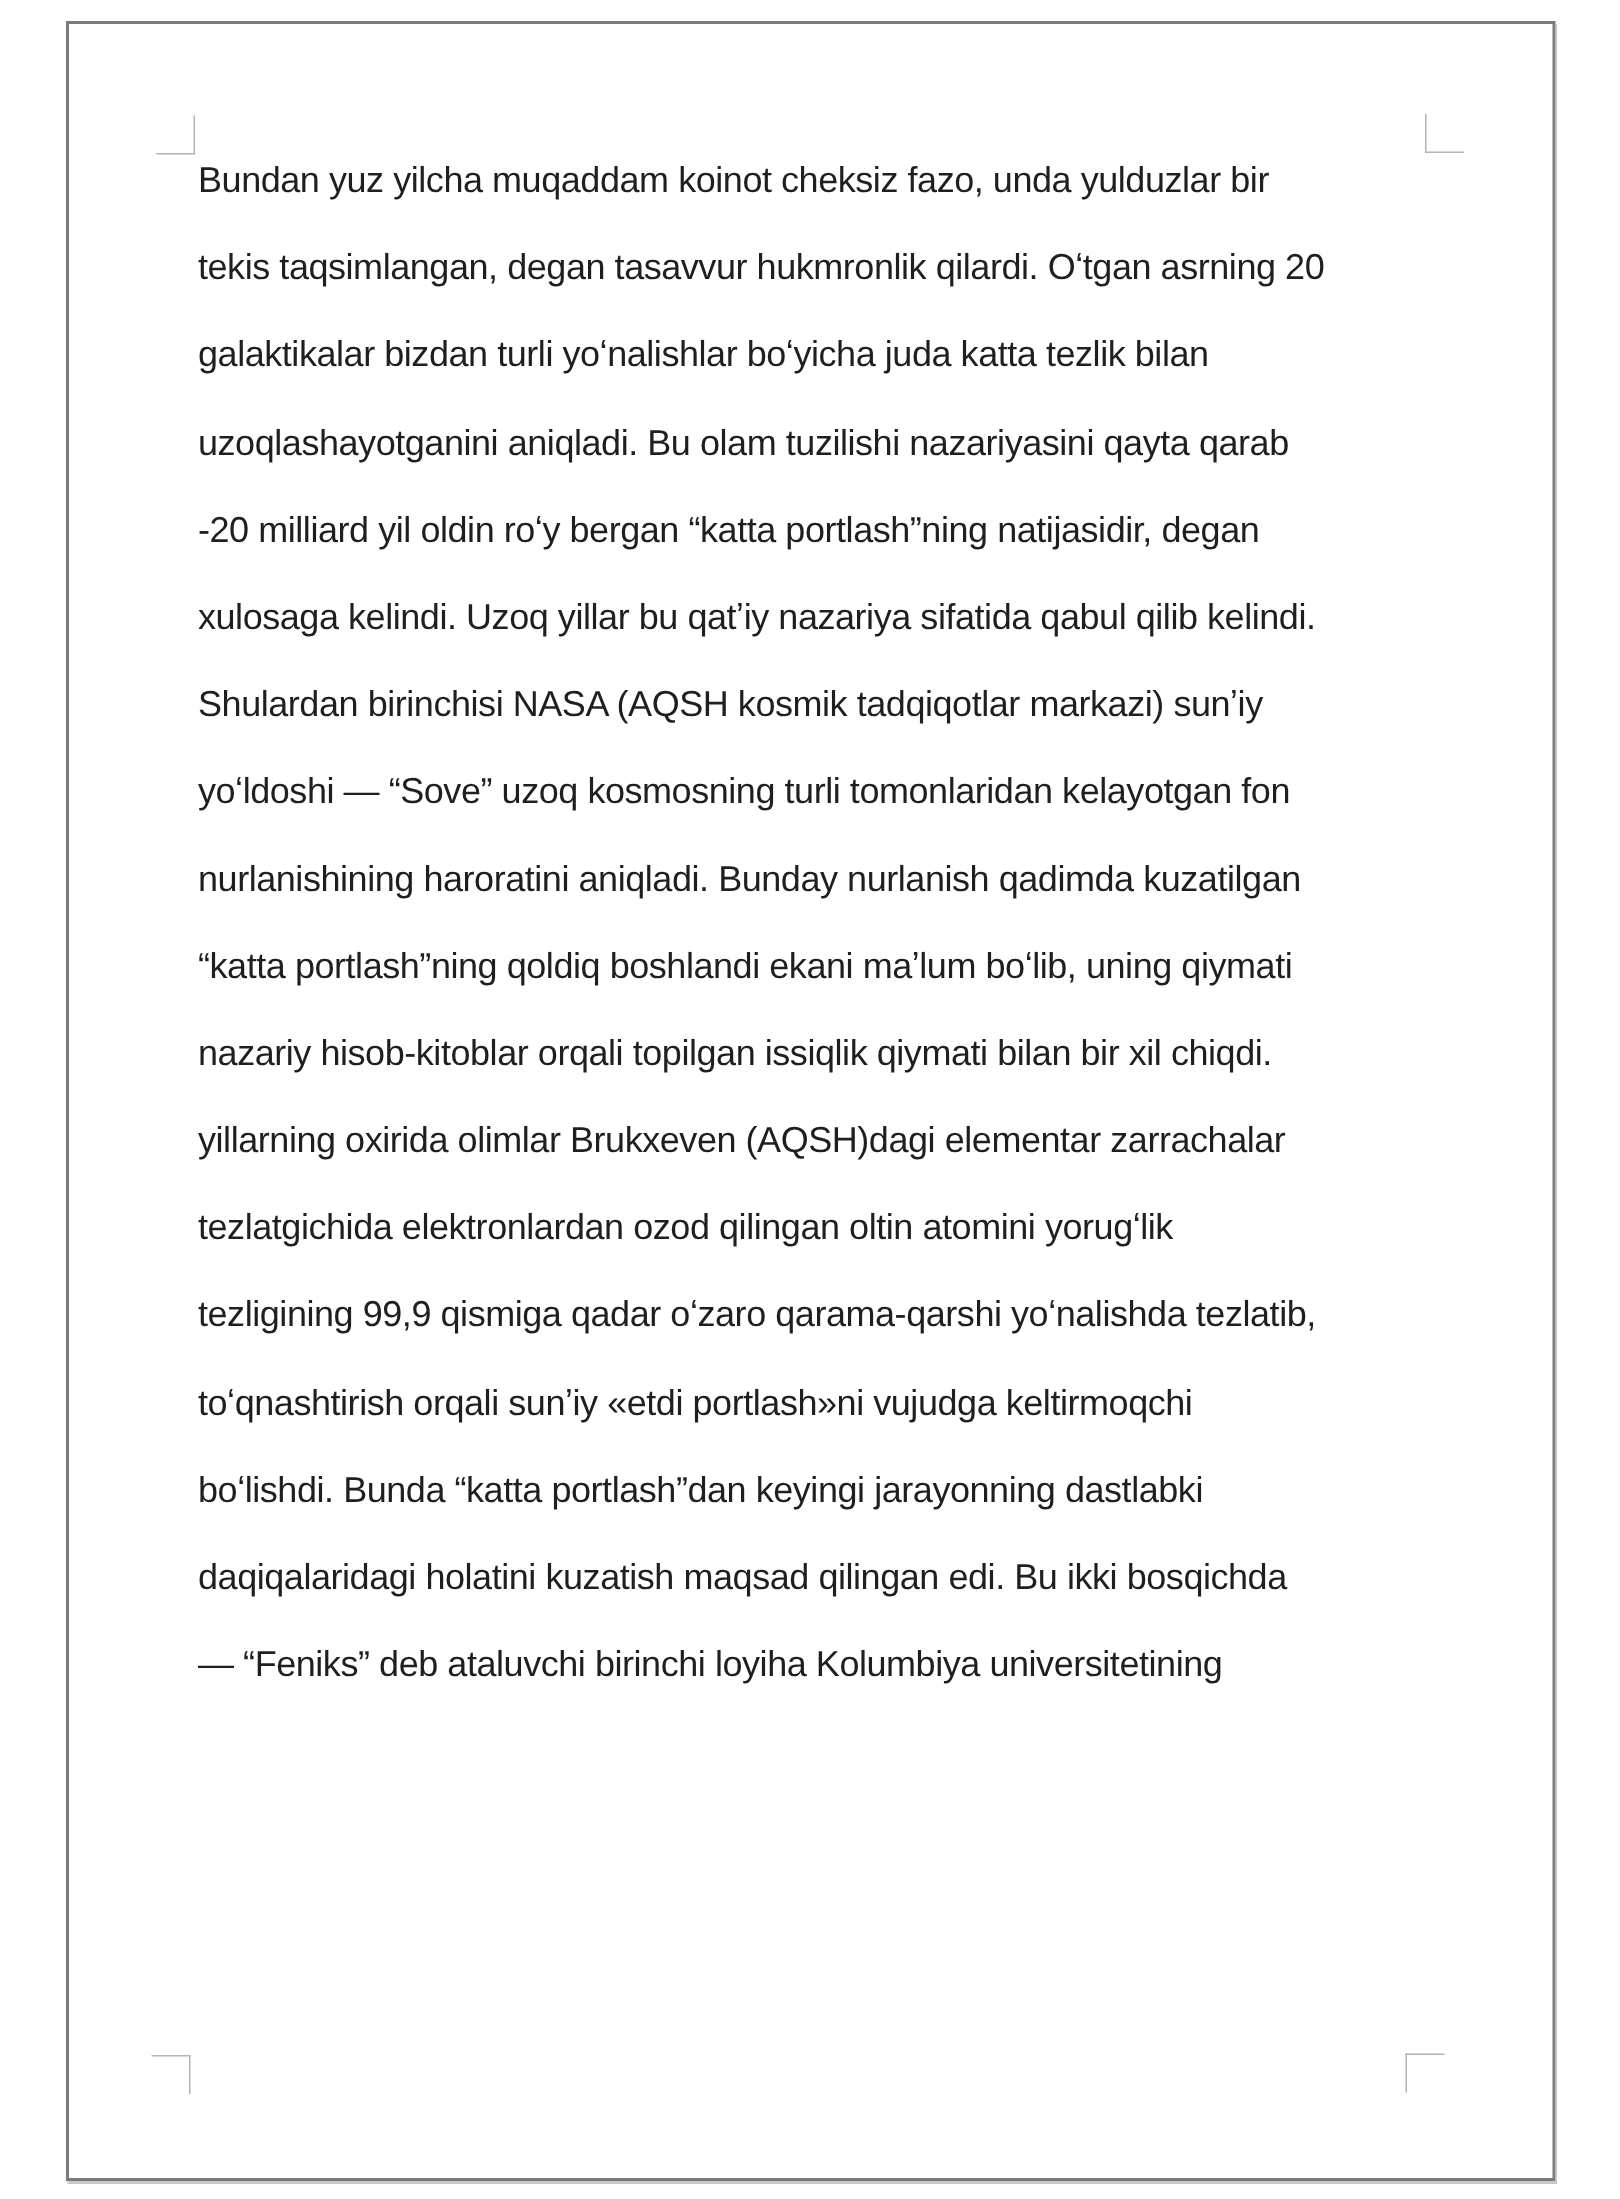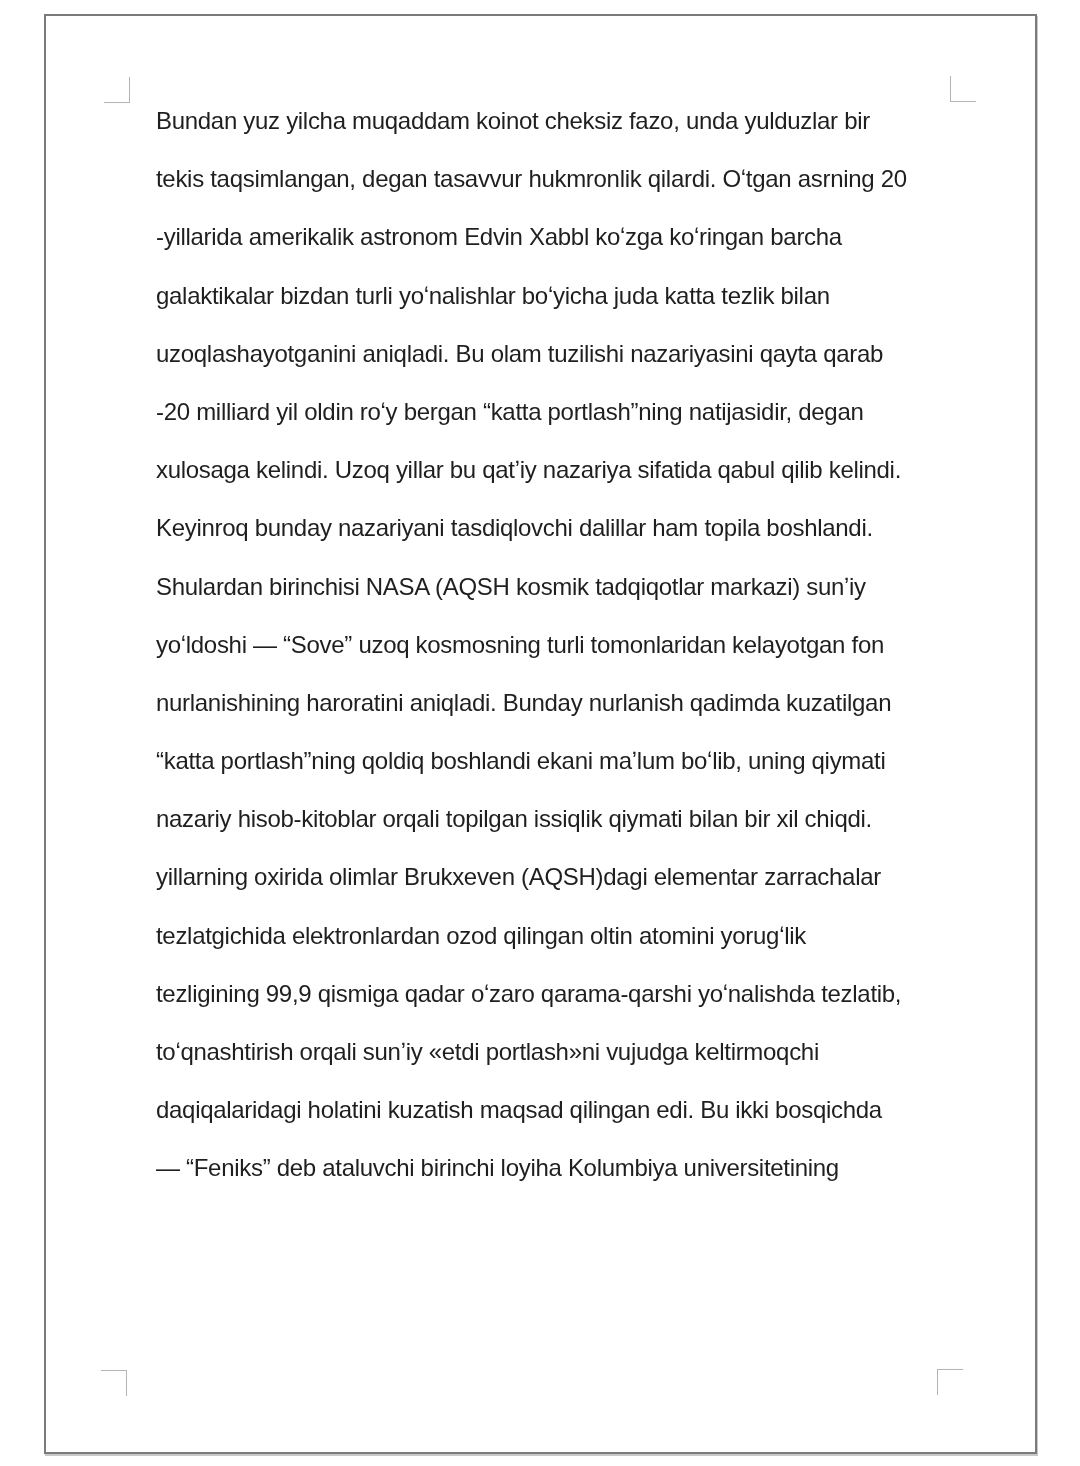--- a/index.html
+++ b/index.html
@@ -29,21 +29,20 @@
   }
   .mark.tl { left: 104px; top: 77px;  border-right: 1.5px solid var(--crop_mark, #b4b4b4); border-bottom: 1.5px solid var(--crop_mark, #b4b4b4); }
   .mark.tr { left: 950px; top: 76px;  border-left: 1.5px solid var(--crop_mark, #b4b4b4);  border-bottom: 1.5px solid var(--crop_mark, #b4b4b4); }
   .mark.bl { left: 101px; top: 1370px; border-top: 1.5px solid var(--crop_mark, #b4b4b4);  border-right: 1.5px solid var(--crop_mark, #b4b4b4); }
   .mark.br { left: 937px; top: 1369px; border-top: 1.5px solid var(--crop_mark, #b4b4b4);  border-left: 1.5px solid var(--crop_mark, #b4b4b4); }
   .textblock {
     position: absolute;
     left: 132px;
     top: 92px;
     width: 830px;
-    margin-left: 24px;
   }
   .text-line {
     white-space: nowrap;
     height: 58.2px;
     line-height: 58.2px;
     font-size: 24px;
     letter-spacing: -0.3px;
     color: var(--text, #1f1f1f);
   }
 </style>
@@ -53,30 +52,29 @@
 <div class="page"></div>
 
 <div class="mark tl"></div>
 <div class="mark tr"></div>
 <div class="mark bl"></div>
 <div class="mark br"></div>
 
 <div class="textblock">
     <div class="text-line">Bundan yuz yilcha muqaddam koinot cheksiz fazo, unda yulduzlar bir</div>
     <div class="text-line">tekis taqsimlangan, degan tasavvur hukmronlik qilardi. Oʻtgan asrning 20</div>
-    <div class="text-line">-yillarida amerikalik astronom Edvin Xabbl koʻzga koʻringan barcha</div>
     <div class="text-line">galaktikalar bizdan turli yoʻnalishlar boʻyicha juda katta tezlik bilan</div>
     <div class="text-line">uzoqlashayotganini aniqladi. Bu olam tuzilishi nazariyasini qayta qarab</div>
     <div class="text-line">-20 milliard yil oldin roʻy bergan “katta portlash”ning natijasidir, degan</div>
     <div class="text-line">xulosaga kelindi. Uzoq yillar bu qatʼiy nazariya sifatida qabul qilib kelindi.</div>
-    <div class="text-line">Keyinroq bunday nazariyani tasdiqlovchi dalillar ham topila boshlandi.</div>
     <div class="text-line">Shulardan birinchisi NASA (AQSH kosmik tadqiqotlar markazi) sunʼiy</div>
     <div class="text-line">yoʻldoshi — “Sove” uzoq kosmosning turli tomonlaridan kelayotgan fon</div>
     <div class="text-line">nurlanishining haroratini aniqladi. Bunday nurlanish qadimda kuzatilgan</div>
     <div class="text-line">“katta portlash”ning qoldiq boshlandi ekani maʼlum boʻlib, uning qiymati</div>
     <div class="text-line">nazariy hisob-kitoblar orqali topilgan issiqlik qiymati bilan bir xil chiqdi.</div>
     <div class="text-line">yillarning oxirida olimlar Brukxeven (AQSH)dagi elementar zarrachalar</div>
     <div class="text-line">tezlatgichida elektronlardan ozod qilingan oltin atomini yorugʻlik</div>
     <div class="text-line">tezligining 99,9 qismiga qadar oʻzaro qarama-qarshi yoʻnalishda tezlatib,</div>
     <div class="text-line">toʻqnashtirish orqali sunʼiy «etdi portlash»ni vujudga keltirmoqchi</div>
+    <div class="text-line">boʻlishdi. Bunda “katta portlash”dan keyingi jarayonning dastlabki</div>
     <div class="text-line">daqiqalaridagi holatini kuzatish maqsad qilingan edi. Bu ikki bosqichda</div>
     <div class="text-line">— “Feniks” deb ataluvchi birinchi loyiha Kolumbiya universitetining</div>
   </div>
 
 </body></html>

